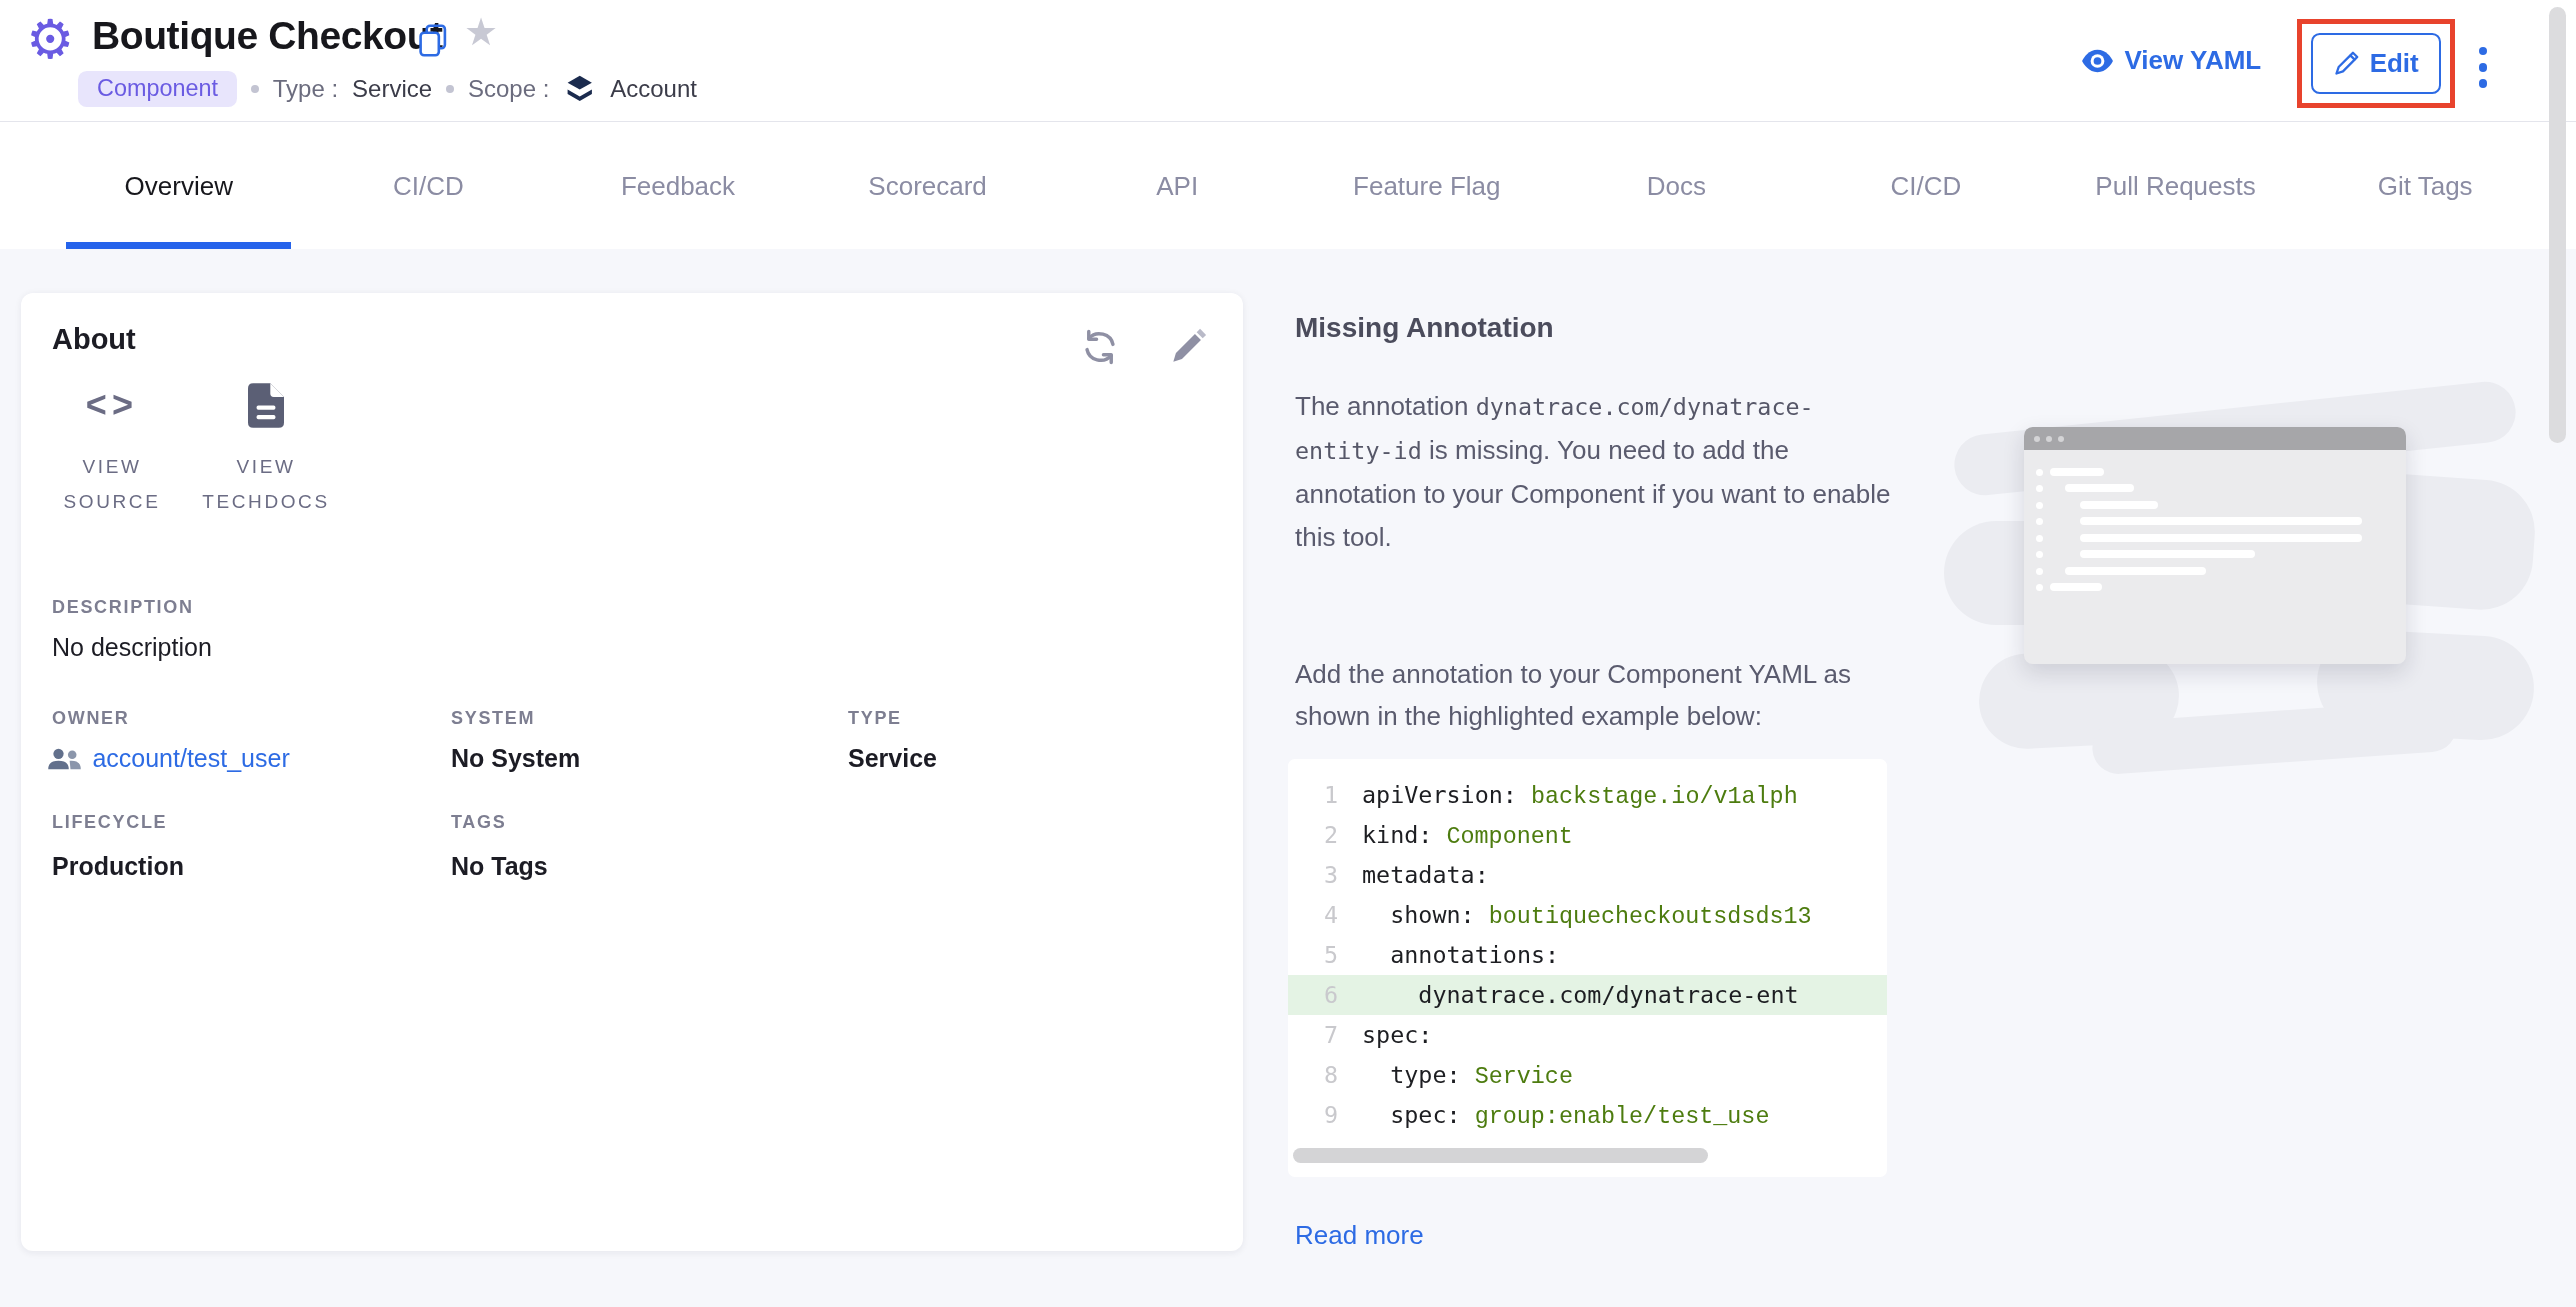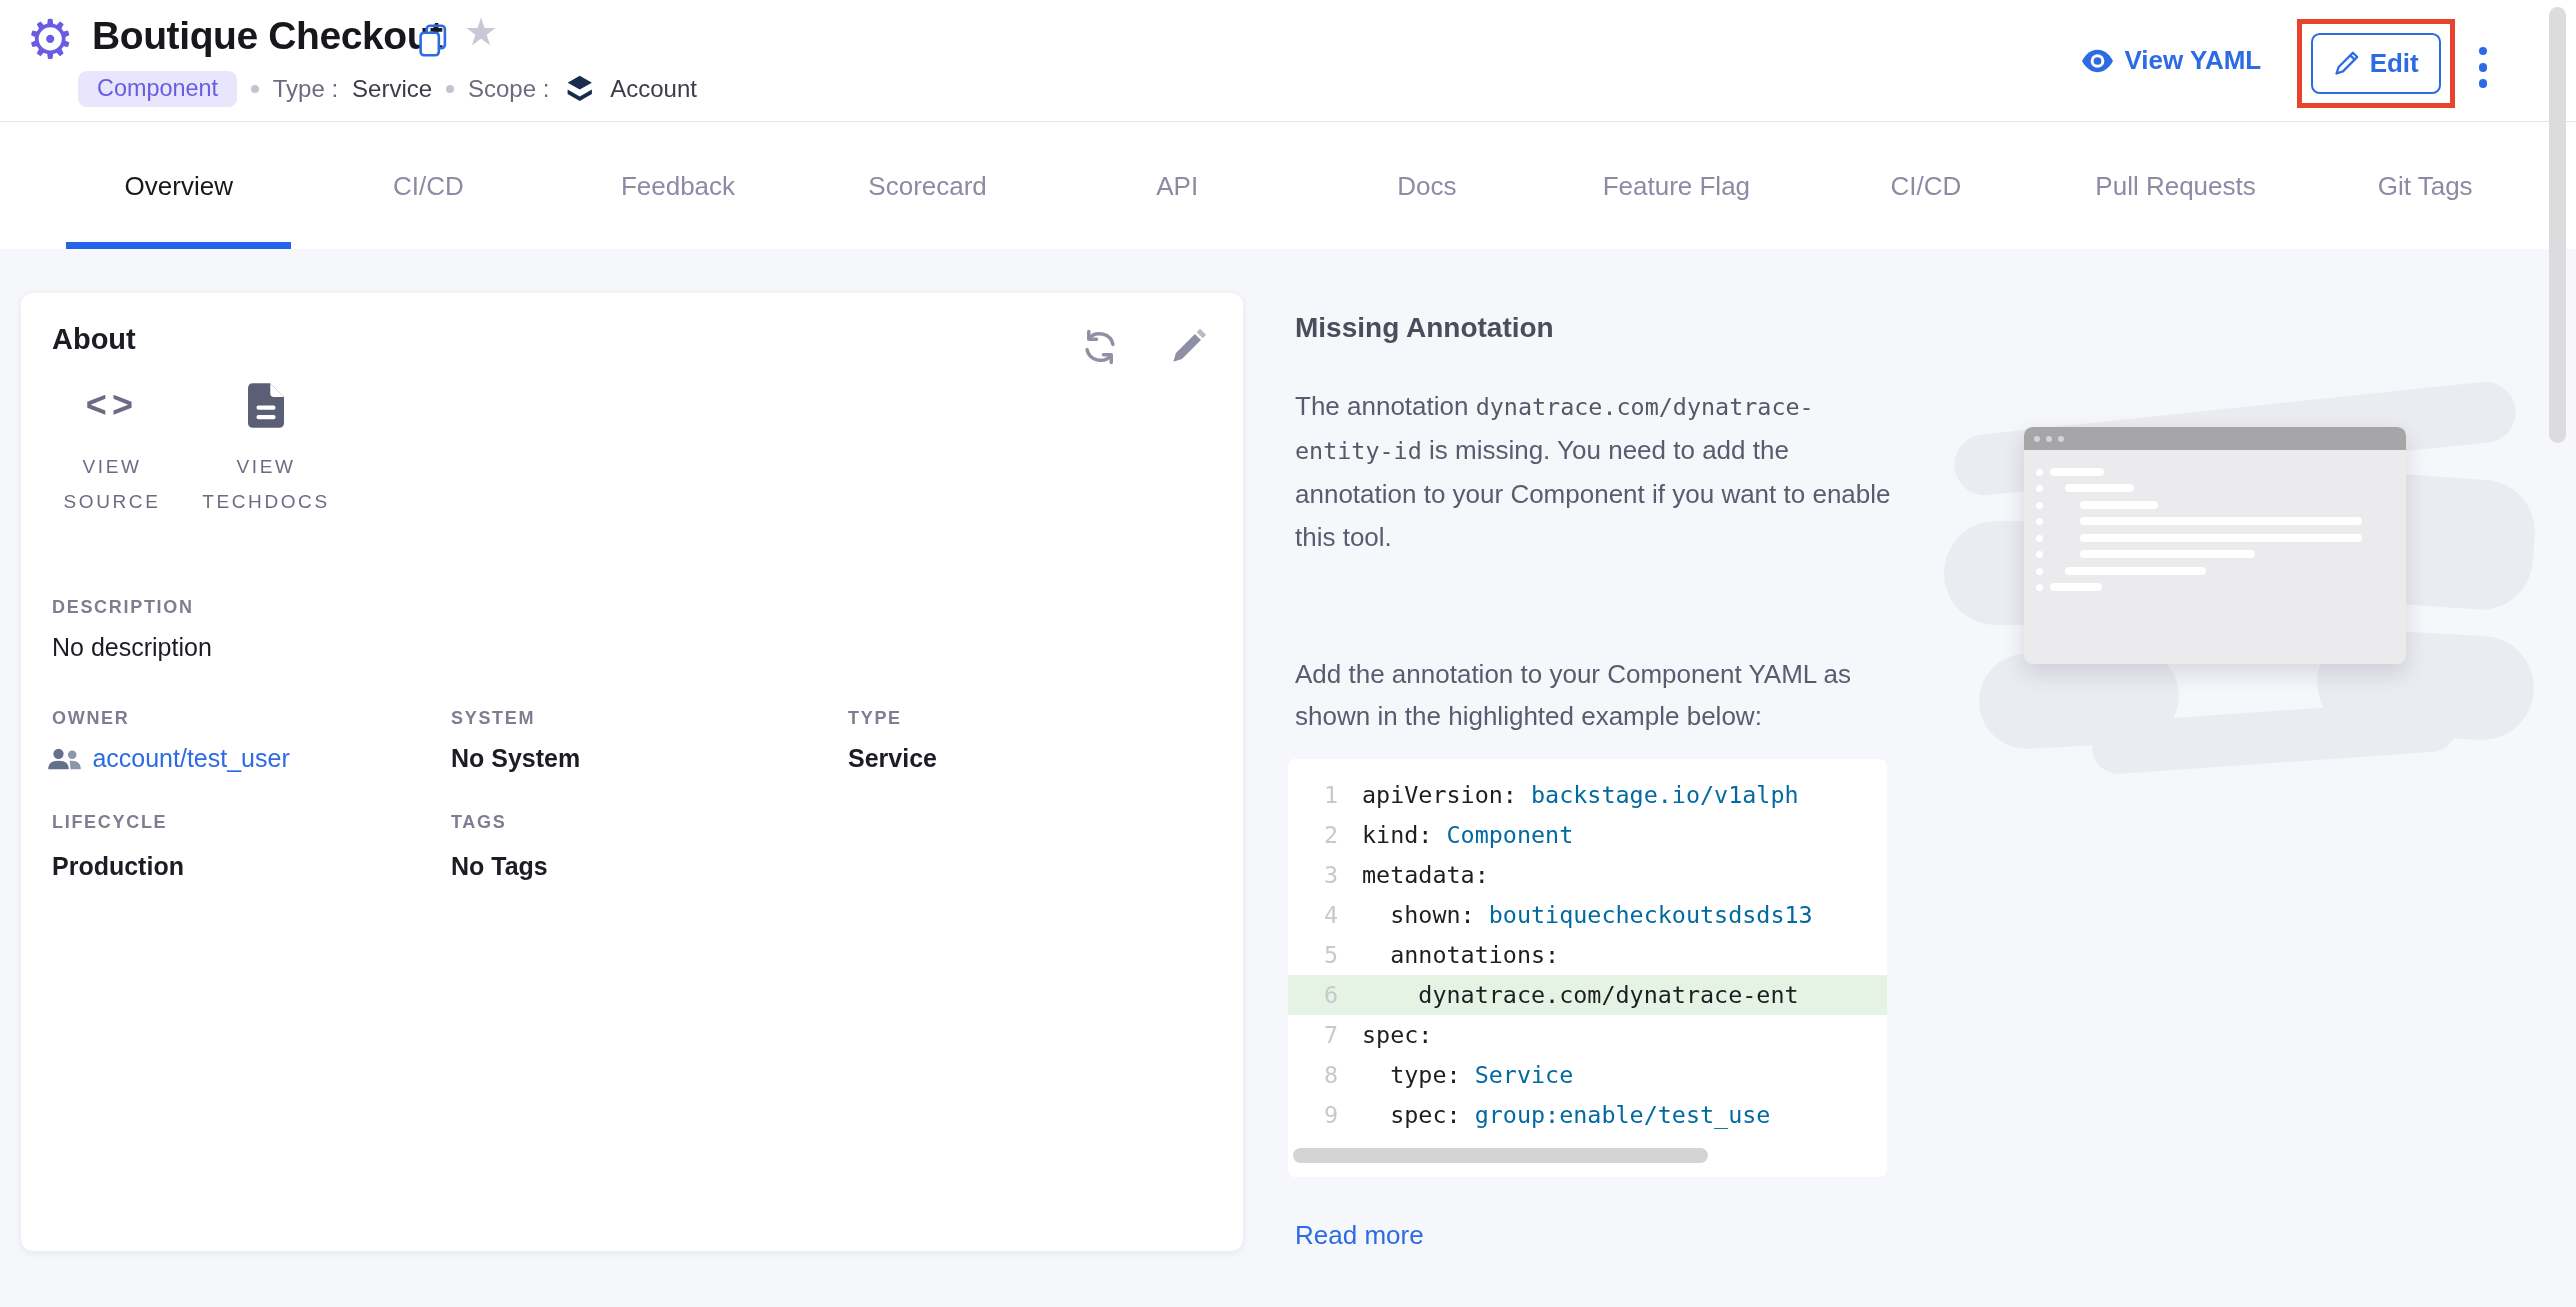--- a/index.html
+++ b/index.html
@@ -51,21 +51,21 @@
   
   .anno-h { position:absolute; left:1295px; top:312px; font-size:28px; font-weight:700; color:#4b4c5c; }
   .anno-p1 { position:absolute; left:1295px; top:385px; width:613px; font-size:26px; line-height:43px; color:#5a5b6e; }
   .anno-p1 code, .inline-code { font-family:"DejaVu Sans Mono", monospace; font-size:23.4px; color:#565768; }
   .anno-p2 { position:absolute; left:1295px; top:653px; width:613px; font-size:26px; line-height:42px; color:#5a5b6e; }
   .code-block { position:absolute; left:1288px; top:759px; width:599px; height:418px; background:#fff; border-radius:7px; overflow:hidden; }
   .cline { display:flex; height:40px; line-height:40px; font-family:"DejaVu Sans Mono", monospace; font-size:23.4px; white-space:pre; }
   .cline:first-child { margin-top:15.6px; }
   .cline .lnum { width:50px; text-align:right; color:#c9c9cd; flex:0 0 50px; }
   .cline .lcode { padding-left:24px; color:#1d1e22; }
-  .cline .green { color:#0369a1; }
+  .cline .green { color:#4d7c0f;font-family:Liberation Mono, monospace; }
   .cline.hl { background:#e4f3e4; }
   .h-scrollbar { position:absolute; left:5.2px; top:389px; width:415px; height:14.8px; background:#d4d4d6; border-radius:7.8px; }
   .read-more { position:absolute; left:1295px; top:1220px; font-size:26px; color:#2d6be4; cursor:pointer; }
 
   
   .illu { position:absolute; left:1944px; top:122px; width:590px; height:382px; }
   .blob { position:absolute; background:#ebecf1; border-radius:35px; }
   .b1 { left:8.7px; top:35px; width:564px; height:61px; transform:rotate(-6deg); }
   .b2 { left:0px; top:148px; width:174px; height:104px; border-radius:52px; }
   .b3 { left:408px; top:104px; width:182px; height:130px; border-radius:52px; transform:rotate(4deg); }
@@ -138,22 +138,22 @@
 </div>
 
 <div class="v-scrollbar"></div>
 
 <div class="tabs">
   <div class="tab active">Overview</div>
   <div class="tab">CI/CD</div>
   <div class="tab">Feedback</div>
   <div class="tab">Scorecard</div>
   <div class="tab">API</div>
+  <div class="tab">Feature Flag</div>
   <div class="tab">Docs</div>
-  <div class="tab">Feature Flag</div>
   <div class="tab">CI/CD</div>
   <div class="tab">Pull Requests</div>
   <div class="tab">Git Tags</div>
 </div>
 
 <div class="content">
 
   <div class="about-card">
     <div class="about-h">About</div>
 

